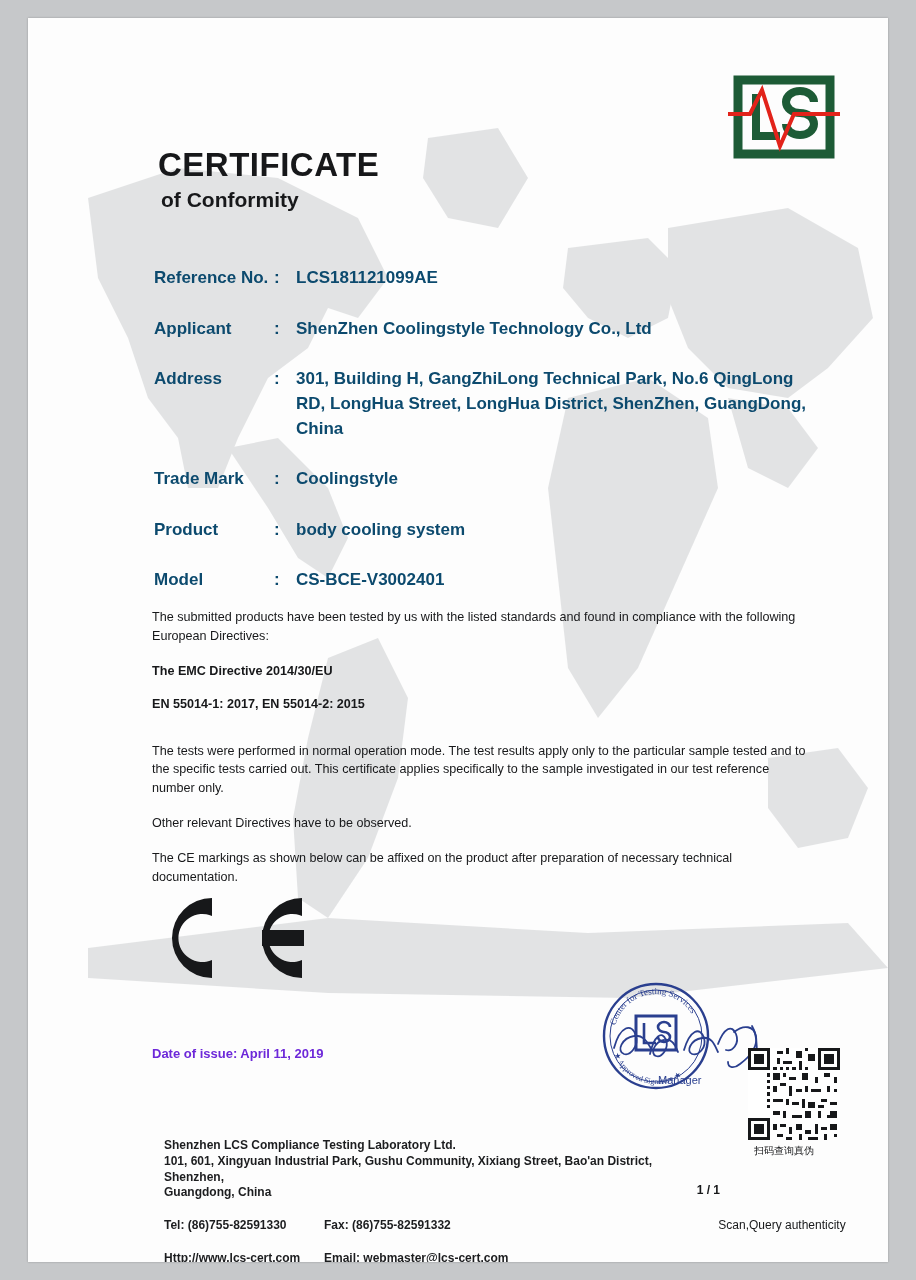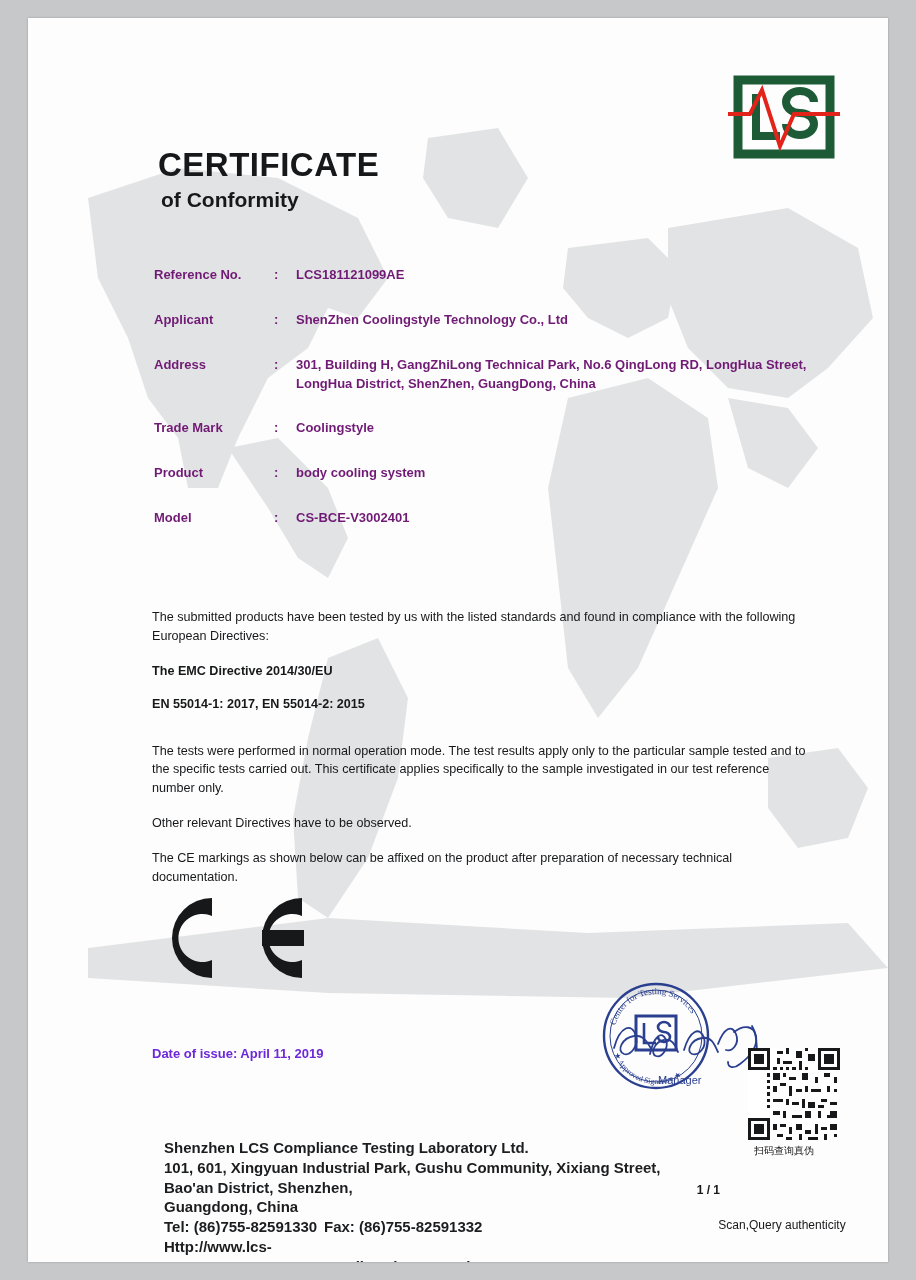--- a/index.html
+++ b/index.html
@@ -90,23 +90,23 @@
   
   .fields {
     position: absolute;
     left: 126px;
     top: 248px;
     width: 660px;
   }
   .field-row {
     display: flex;
     margin-bottom: 26px;
-    font-size: 13px;
-    font-weight: bold;
-    color: #701a75;
+    font-size: 17px;
+    font-weight: bold;
+    color: #0c4a6e;
     line-height: 1.45;
   }
   .field-label {
     width: 120px;
     flex: 0 0 120px;
   }
   .field-colon {
     width: 22px;
     flex: 0 0 22px;
   }
@@ -202,28 +202,28 @@
     font-size: 12px;
     color: #17181a;
   }
 
   
   .footer {
     position: absolute;
     left: 136px;
     top: 1120px;
     width: 500px;
-    font-size: 15px;
+    font-size: 12px;
     line-height: 1.32;
     font-weight: bold;
     color: #1c1d1f;
   }
   .footer-contact {
     display: flex;
-    margin-top: 0;
+    margin-top: 17px;
     align-items: flex-end;
   }
   .footer-col-a { width: 160px; flex: 0 0 160px; }
   .footer-col-b { flex: 1 1 auto; }
 
   .page-num {
     position: absolute;
     right: 168px;
     top: 1165px;
     font-size: 12px;

